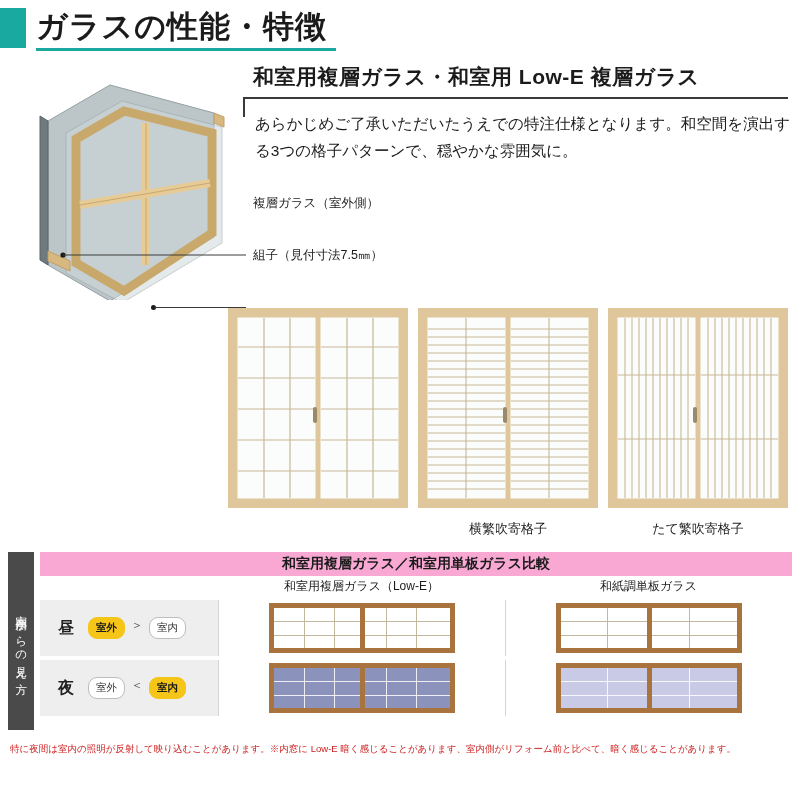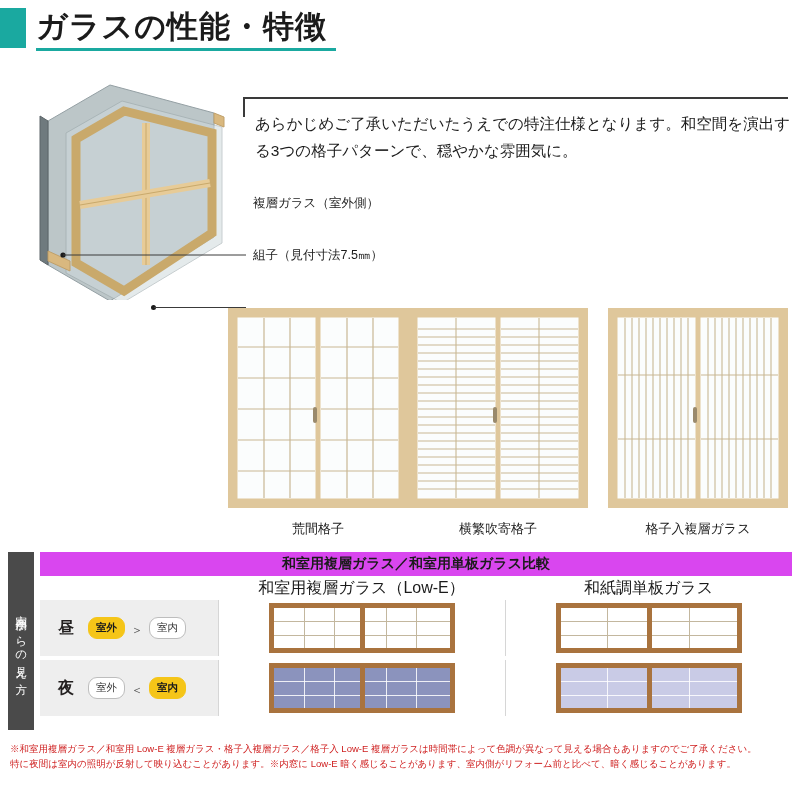--- a/index.html
+++ b/index.html
@@ -86,35 +86,35 @@
     position: absolute; left: 8px; top: 2px; width: 26px; height: 178px;
     background: #4a4a4a; color: #ffffff;
     font-size: 11.5px; line-height: 1.25;
     writing-mode: vertical-rl;
     display: flex; align-items: center; justify-content: center;
     letter-spacing: 2px;
   }
   .cmp-box { position: absolute; left: 40px; top: 2px; width: 752px; height: 178px; }
   .cmp-title {
     position: absolute; left: 0; top: 0; width: 752px; height: 24px;
-    background: #d946ef; color: #1b1b1b;
+    background: #f9a8d4; color: #1b1b1b;
     font-size: 14px; font-weight: bold;
     display: flex; align-items: center; justify-content: center;
   }
   .cmp-colhead {
     position: absolute; top: 26px; height: 20px;
-    font-size: 16px; text-align: center; color: #1b1b1b;
+    font-size: 12px; text-align: center; color: #1b1b1b;
   }
   .cmp-rowlabel {
     position: absolute; left: 0; width: 178px; height: 56px;
     background: #eeeeee;
     display: flex; align-items: center;
   }
   .rl-text { margin-left: 18px; font-size: 16px; font-weight: bold; }
-  .chip-group { display: flex; align-items: flex-end; margin-left: 14px; gap: 6px; }
+  .chip-group { display: flex; align-items: flex-start; margin-left: 14px; gap: 6px; }
   .chip {
     font-size: 10.5px; padding: 3px 7px; border-radius: 9px;
     background: #ffffff; border: 1px solid #bdbdbd; color: #333;
     white-space: nowrap;
   }
   .chip.hot { background: #f5c518; border-color: #f5c518; color: #1b1b1b; font-weight: bold; }
   .gt { font-size: 12px; color: #555; }
 
   .cmp-cell {
     position: absolute; height: 56px; background: #ffffff;
@@ -186,20 +186,21 @@
         <line x1="136" y1="252" x2="136" y2="252" stroke="#3a3a3a" stroke-width="1"></line>
       </svg>
 
       <div class="leader-dot" style="left:133px; top:250px;"></div>
       <div class="leader" style="left:136px; top:252px; width:92px;"></div>
     </div>
 
     <div class="diag-label" style="left:253px; top:140px;">複層ガラス（室外側）</div>
     <div class="diag-label" style="left:253px; top:192px;">組子（見付寸法7.5㎜）</div>
 
+    <div class="prod-title">和室用複層ガラス・和室用 Low-E 複層ガラス</div>
     <div class="title-underline"></div>
     <div class="title-tick"></div>
     <div class="prod-desc">あらかじめご了承いただいたうえでの特注仕様となります。和空間を演出する3つの格子パターンで、穏やかな雰囲気に。</div>
   </div>
 
   <div class="patterns">
 
     <div class="pattern" style="left:228px;">
       <div class="pat-frame">
         <svg width="166" height="186" viewBox="0 0 166 186">
@@ -222,24 +223,23 @@
             <line x1="86" y1="156" x2="163" y2="156"></line>
 
             <line x1="29" y1="3" x2="29" y2="183"></line>
               <line x1="55" y1="3" x2="55" y2="183"></line>
             <line x1="112" y1="3" x2="112" y2="183"></line>
               <line x1="138" y1="3" x2="138" y2="183"></line>
           </g>
         </svg>
         <div class="sash-handle" style="left:78px; top:92px;"></div>
       </div>
-      <div class="pat-caption">荒間格子</div>
     </div>
 
-    <div class="pattern" style="left:408px;">
+    <div class="pattern" style="left:418px;">
       <div class="pat-frame">
         <svg width="166" height="186" viewBox="0 0 166 186">
           <rect x="0" y="0" width="166" height="186" fill="#fbfdfd"></rect>
           <rect x="1" y="1" width="81" height="184" fill="none" stroke="#dfc79b" stroke-width="3"></rect>
           <rect x="84" y="1" width="81" height="184" fill="none" stroke="#dfc79b" stroke-width="3"></rect>
           <g stroke="#c9b894" stroke-width="1.1">
             <line x1="3" y1="14" x2="80" y2="14"></line>
               <line x1="3" y1="22" x2="80" y2="22"></line>
             <line x1="3" y1="30" x2="80" y2="30"></line>
               <line x1="3" y1="38" x2="80" y2="38"></line>
@@ -318,21 +318,21 @@
             <line x1="149" y1="3" x2="149" y2="183"></line>
               <line x1="156" y1="3" x2="156" y2="183"></line>
             <line x1="3" y1="60" x2="80" y2="60"></line>
               <line x1="3" y1="124" x2="80" y2="124"></line>
             <line x1="86" y1="60" x2="163" y2="60"></line>
               <line x1="86" y1="124" x2="163" y2="124"></line>
           </g>
         </svg>
         <div class="sash-handle" style="left:78px; top:92px;"></div>
       </div>
-      <div class="pat-caption">格子入複層ガラス</div>
+      <div class="pat-caption">たて繁吹寄格子</div>
     </div>
   </div>
 
   <div class="compare">
     <div class="side-label">室内側からの見え方</div>
 
     <div class="cmp-box">
       <div class="cmp-title">和室用複層ガラス／和室用単板ガラス比較</div>
 
       <div class="cmp-colhead" style="left:178px; width:287px;">和室用複層ガラス（Low-E）</div>
@@ -404,17 +404,16 @@
             <div class="divider-v n" style="left:46px;"></div>
             <div class="divider-v n" style="left:128px;"></div>
             <div class="centerpost" style="left:86px;"></div>
           </div>
         </div>
       </div>
     </div>
   </div>
 
   <div class="notes">
-    <div class="red">※和室用複層ガラス／和室用 Low-E 複層ガラス・格子入複層ガラス／格子入 Low-E 複層ガラスは時間帯によって色調が異なって見える場合もありますのでご了承ください。</div>
     <div class="red">特に夜間は室内の照明が反射して映り込むことがあります。※内窓に Low-E 暗く感じることがあります、室内側がリフォーム前と比べて、暗く感じることがあります。</div>
   </div>
 
 </div>
 
 </body></html>

